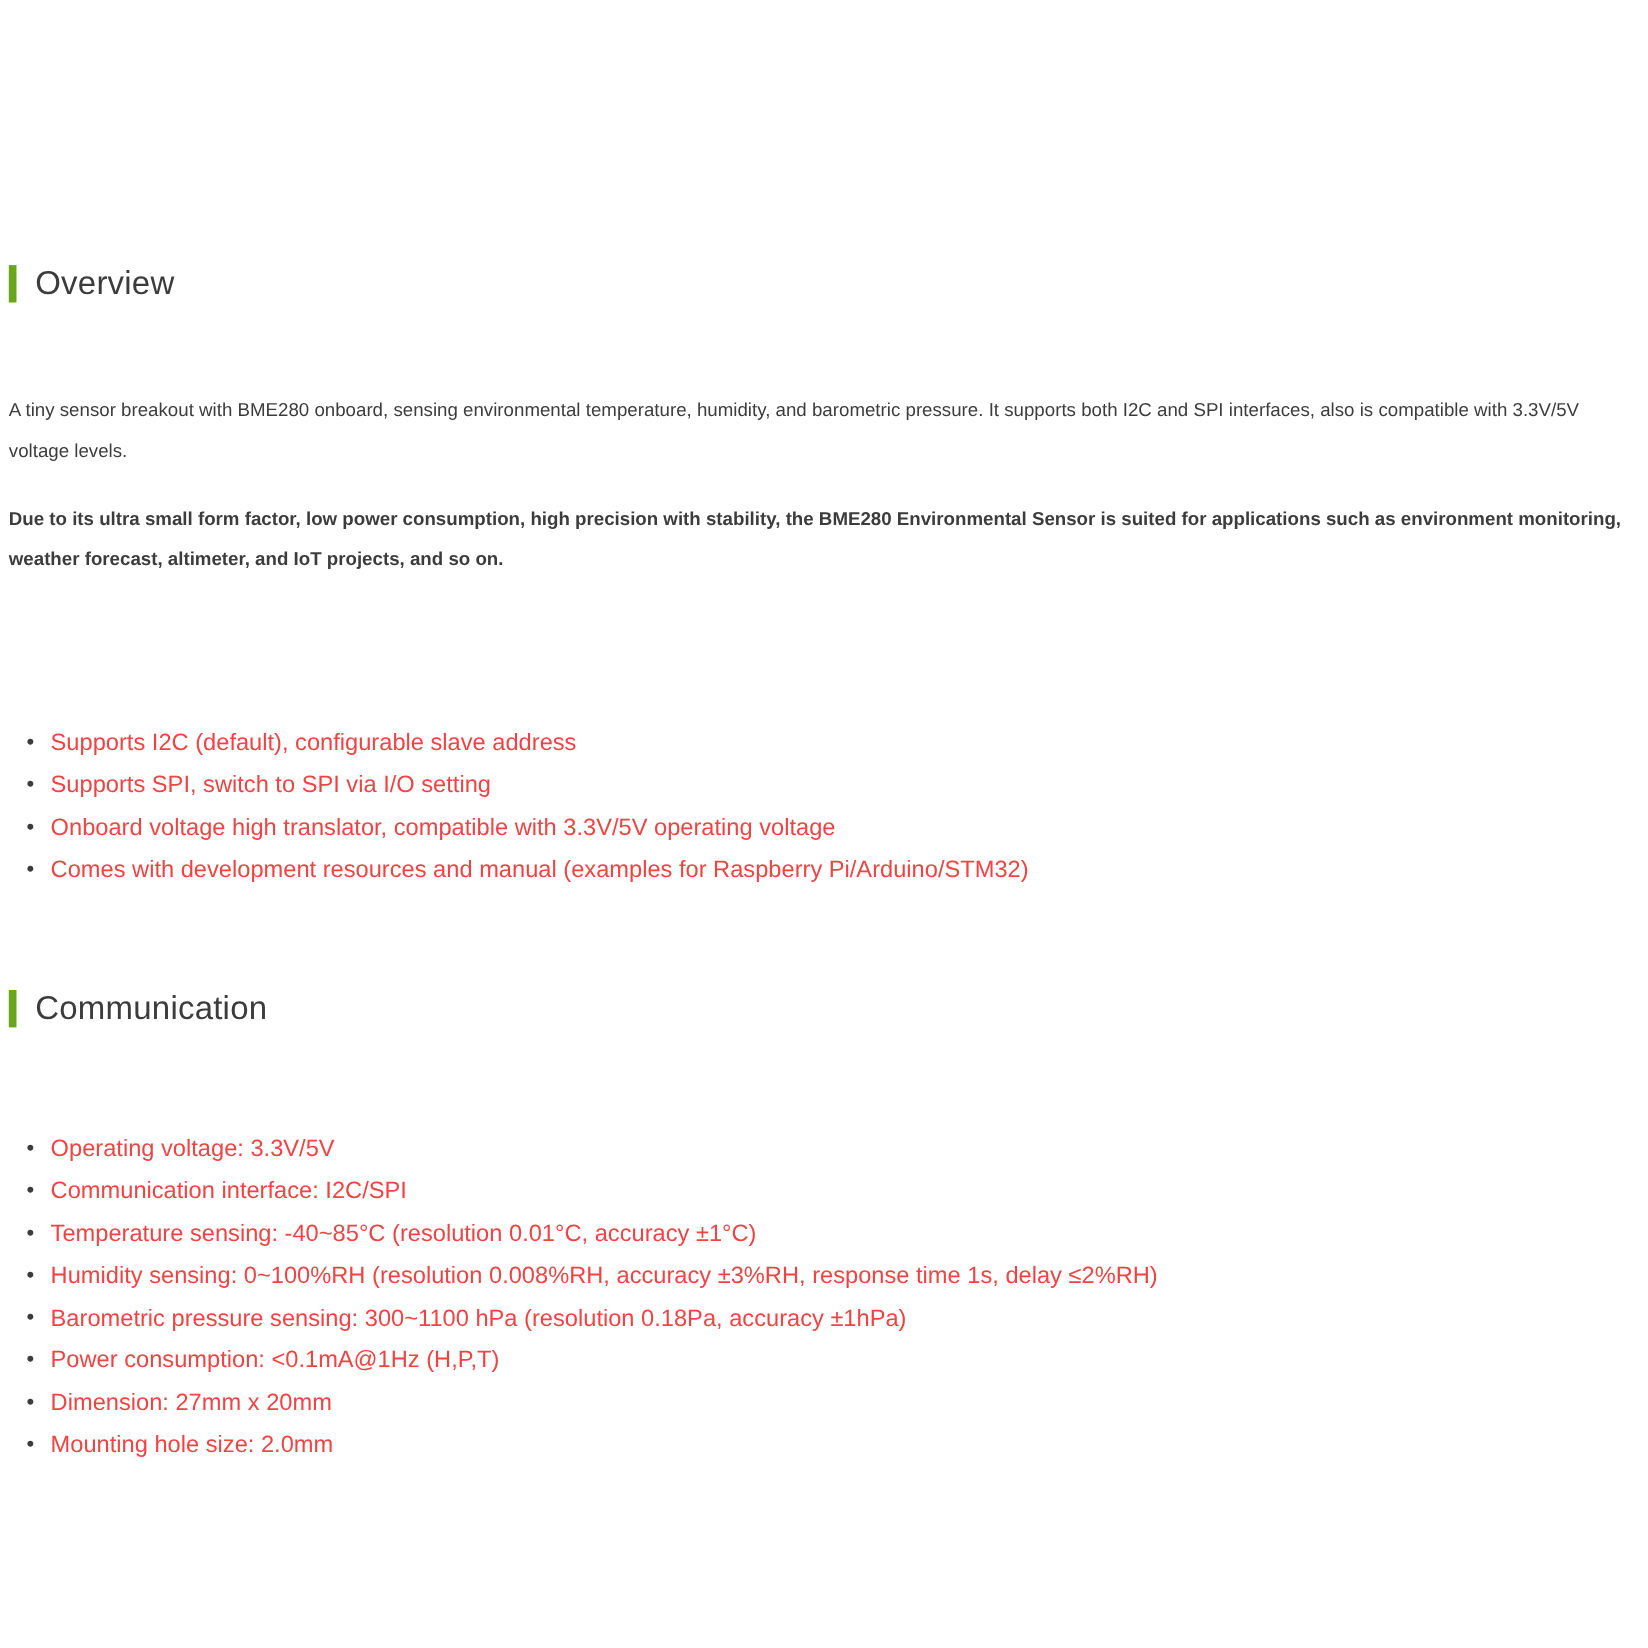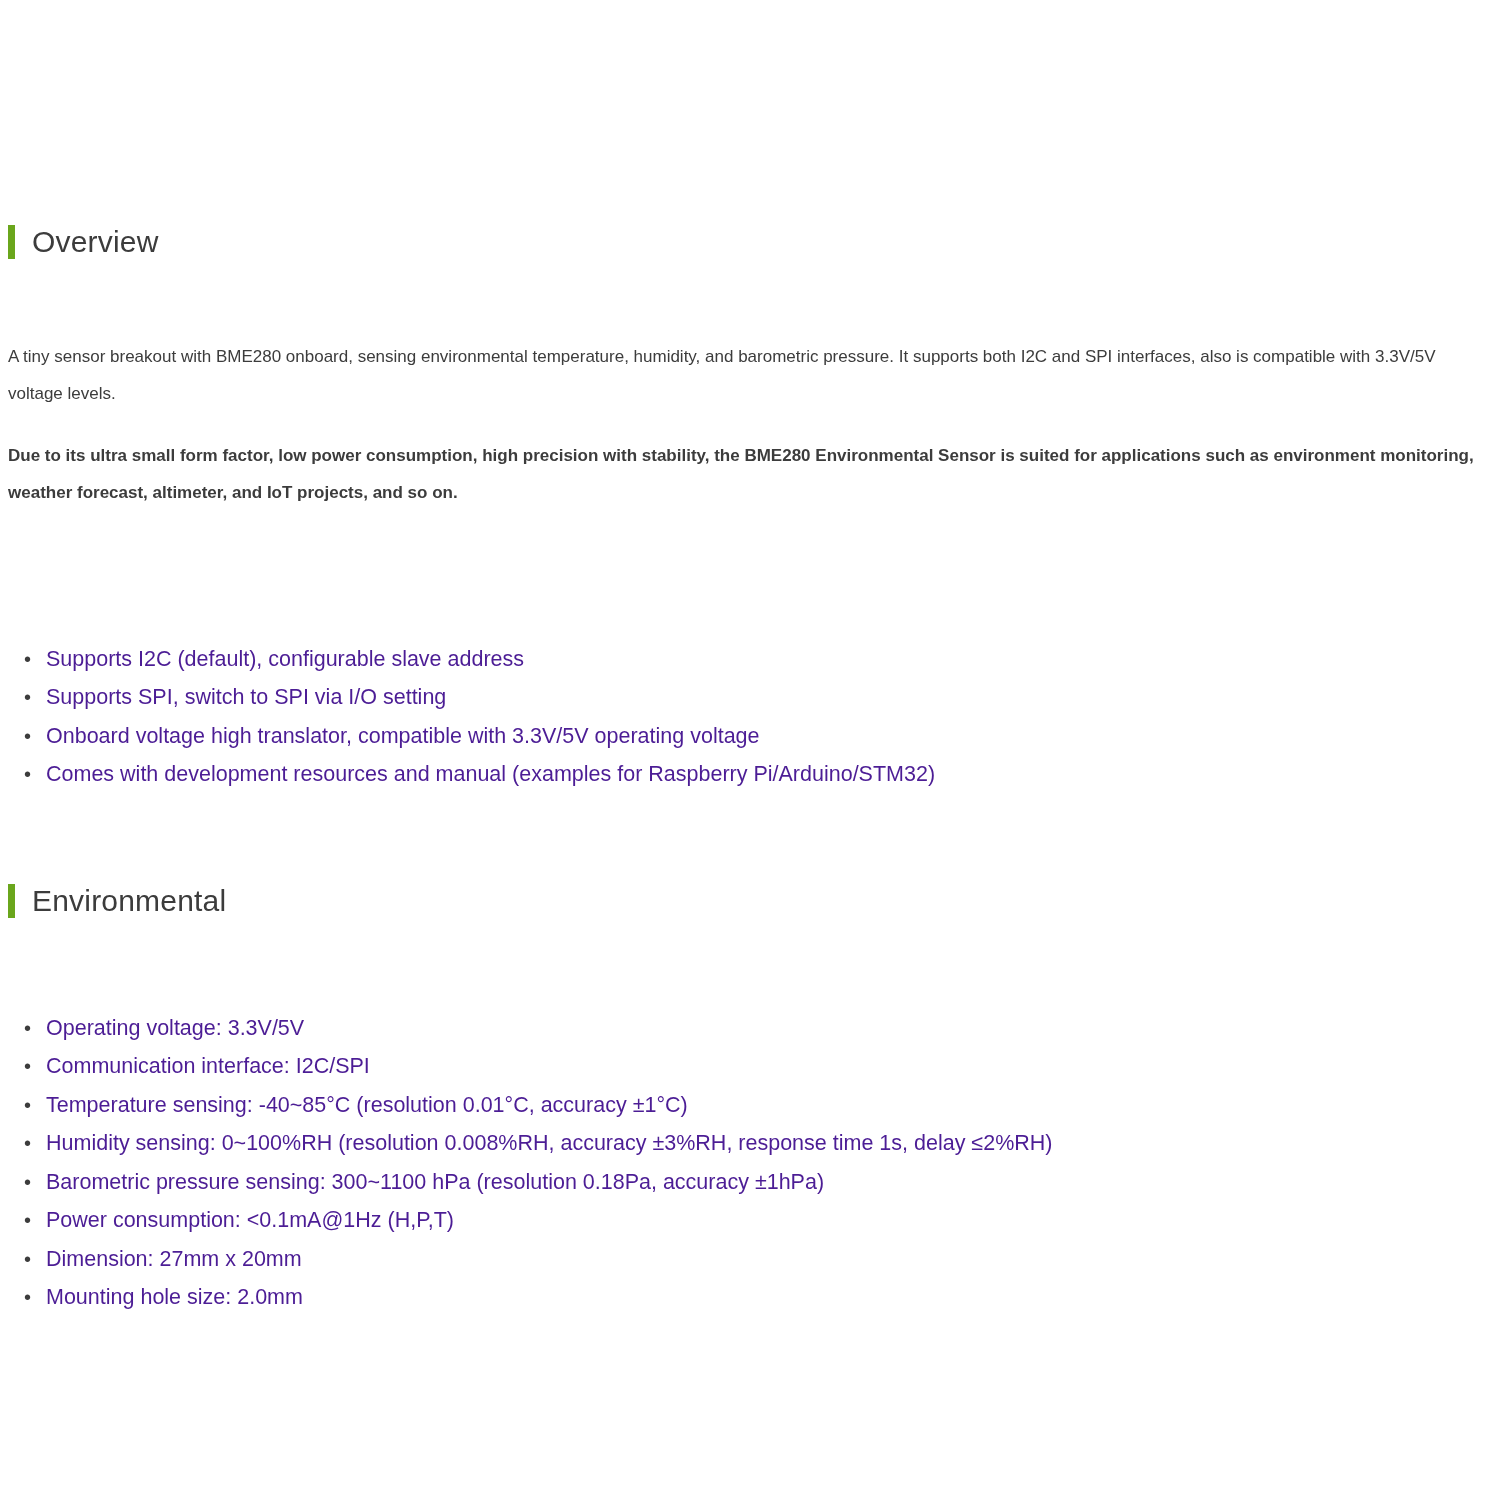--- a/index.html
+++ b/index.html
@@ -13,20 +13,21 @@
     font-family: "Liberation Sans", sans-serif;
     color: #333333;
     -webkit-font-smoothing: antialiased;
   }
   .page {
     box-sizing: border-box;
     width: 1498px;
     height: 1181px;
     padding: 200px 0 0 0;
     position: relative;
+    margin-top: 16px;
   }
   .content {
     width: 1498px;
     box-sizing: border-box;
     padding: 0 8px 0 8px;
   }
 
   .section-heading {
     display: flex;
     align-items: center;
@@ -61,21 +62,21 @@
 
   ul.bullets {
     list-style: none;
     margin: 0;
     padding: 0;
   }
   ul.bullets li {
     position: relative;
     font-size: 21.5px;
     line-height: 38.5px;
-    color: #4c1d95;
+    color: #ef4444;
     padding-left: 38px;
   }
   ul.bullets li::before {
     content: "\2022";
     position: absolute;
     left: 16px;
     top: 0;
     font-size: 20px;
     line-height: 38.5px;
     color: #3c3c3c;
@@ -112,21 +113,21 @@
       <li>Supports I2C (default), configurable slave address</li>
       <li>Supports SPI, switch to SPI via I/O setting</li>
       <li>Onboard voltage high translator, compatible with 3.3V/5V operating voltage</li>
       <li>Comes with development resources and manual (examples for Raspberry Pi/Arduino/STM32)</li>
     </ul>
 
     <div class="gap-before-specs"></div>
 
     <div class="section-heading">
       <div class="heading-bar"></div>
-      <h2 class="heading-text">Environmental</h2>
+      <h2 class="heading-text">Communication</h2>
     </div>
 
     <div class="gap-after-specs-heading"></div>
 
     <ul class="bullets">
       <li>Operating voltage: 3.3V/5V</li>
       <li>Communication interface: I2C/SPI</li>
       <li>Temperature sensing: -40~85°C (resolution 0.01°C, accuracy ±1°C)</li>
       <li>Humidity sensing: 0~100%RH (resolution 0.008%RH, accuracy ±3%RH, response time 1s, delay ≤2%RH)</li>
       <li>Barometric pressure sensing: 300~1100 hPa (resolution 0.18Pa, accuracy ±1hPa)</li>

